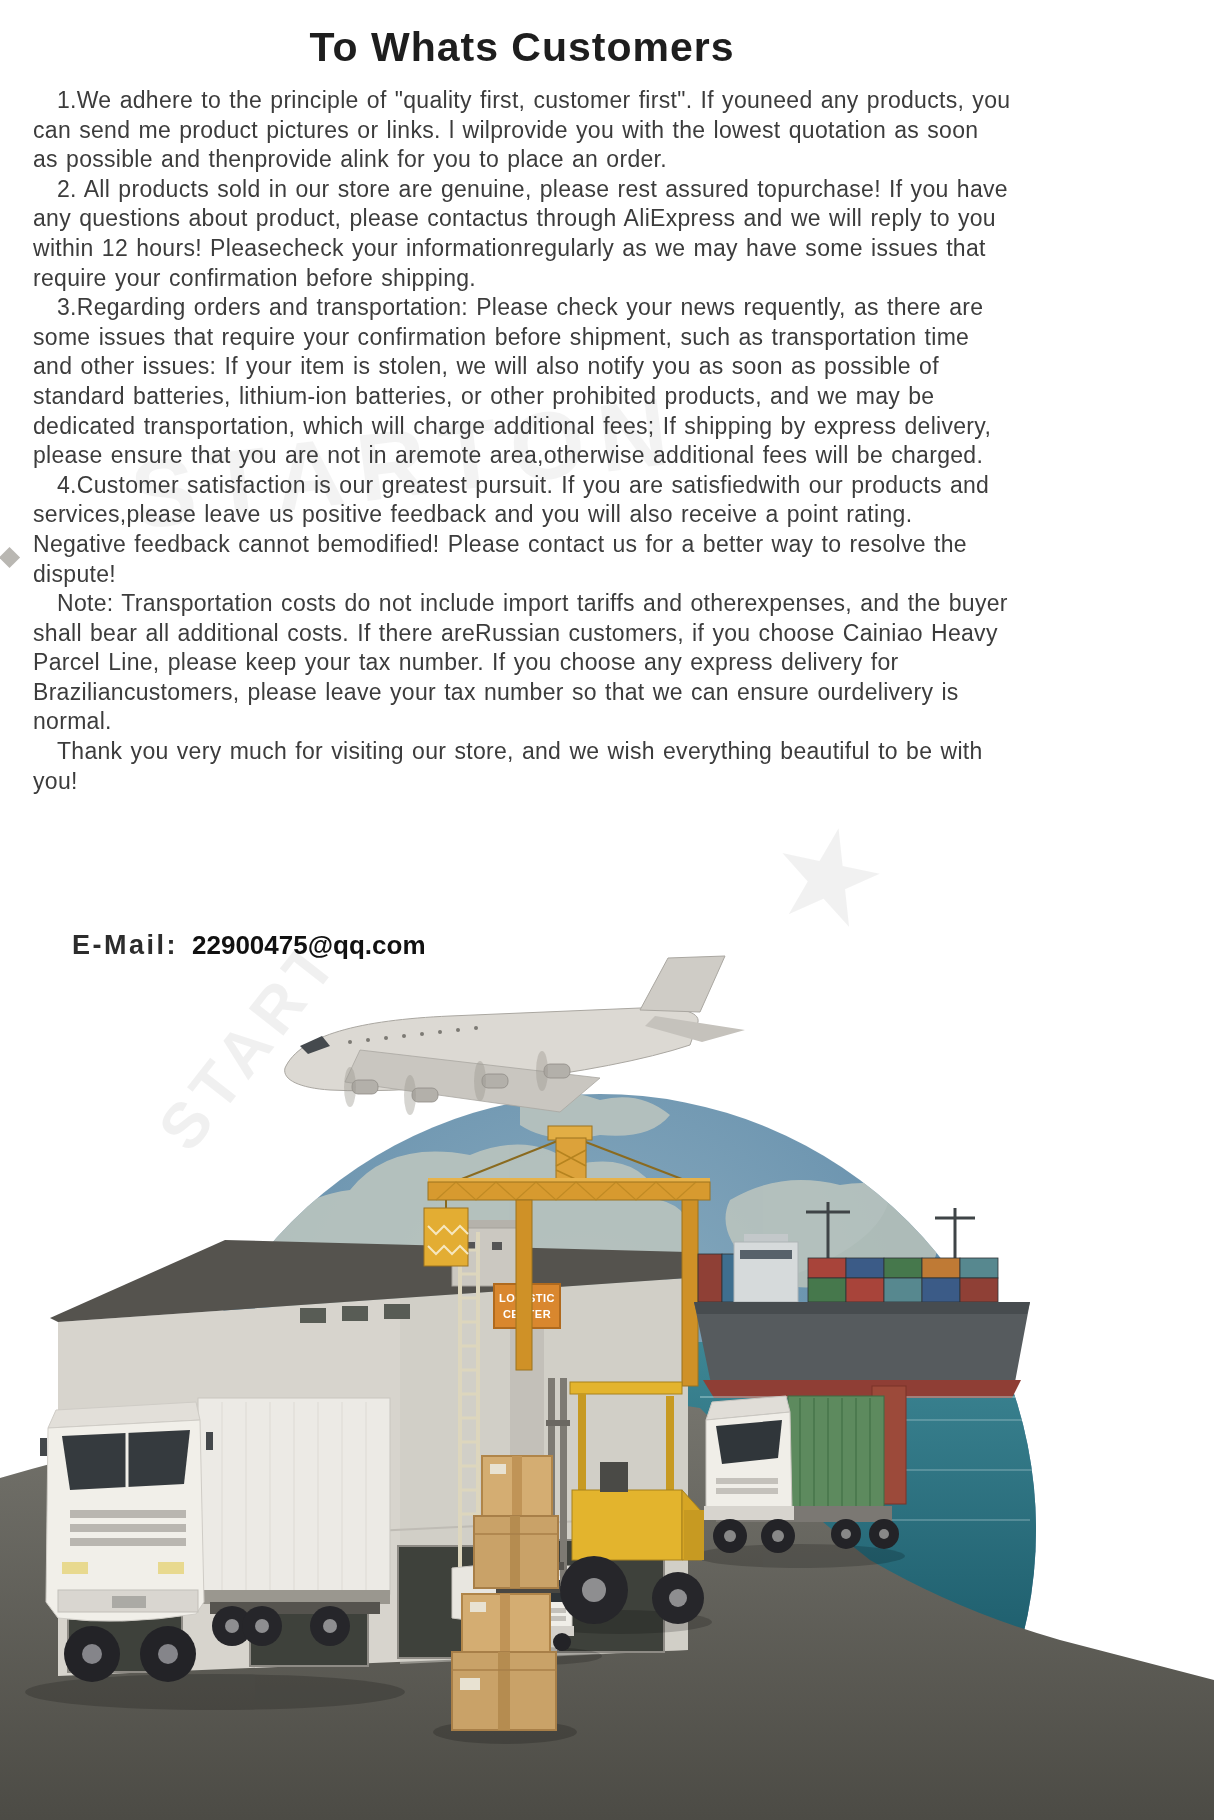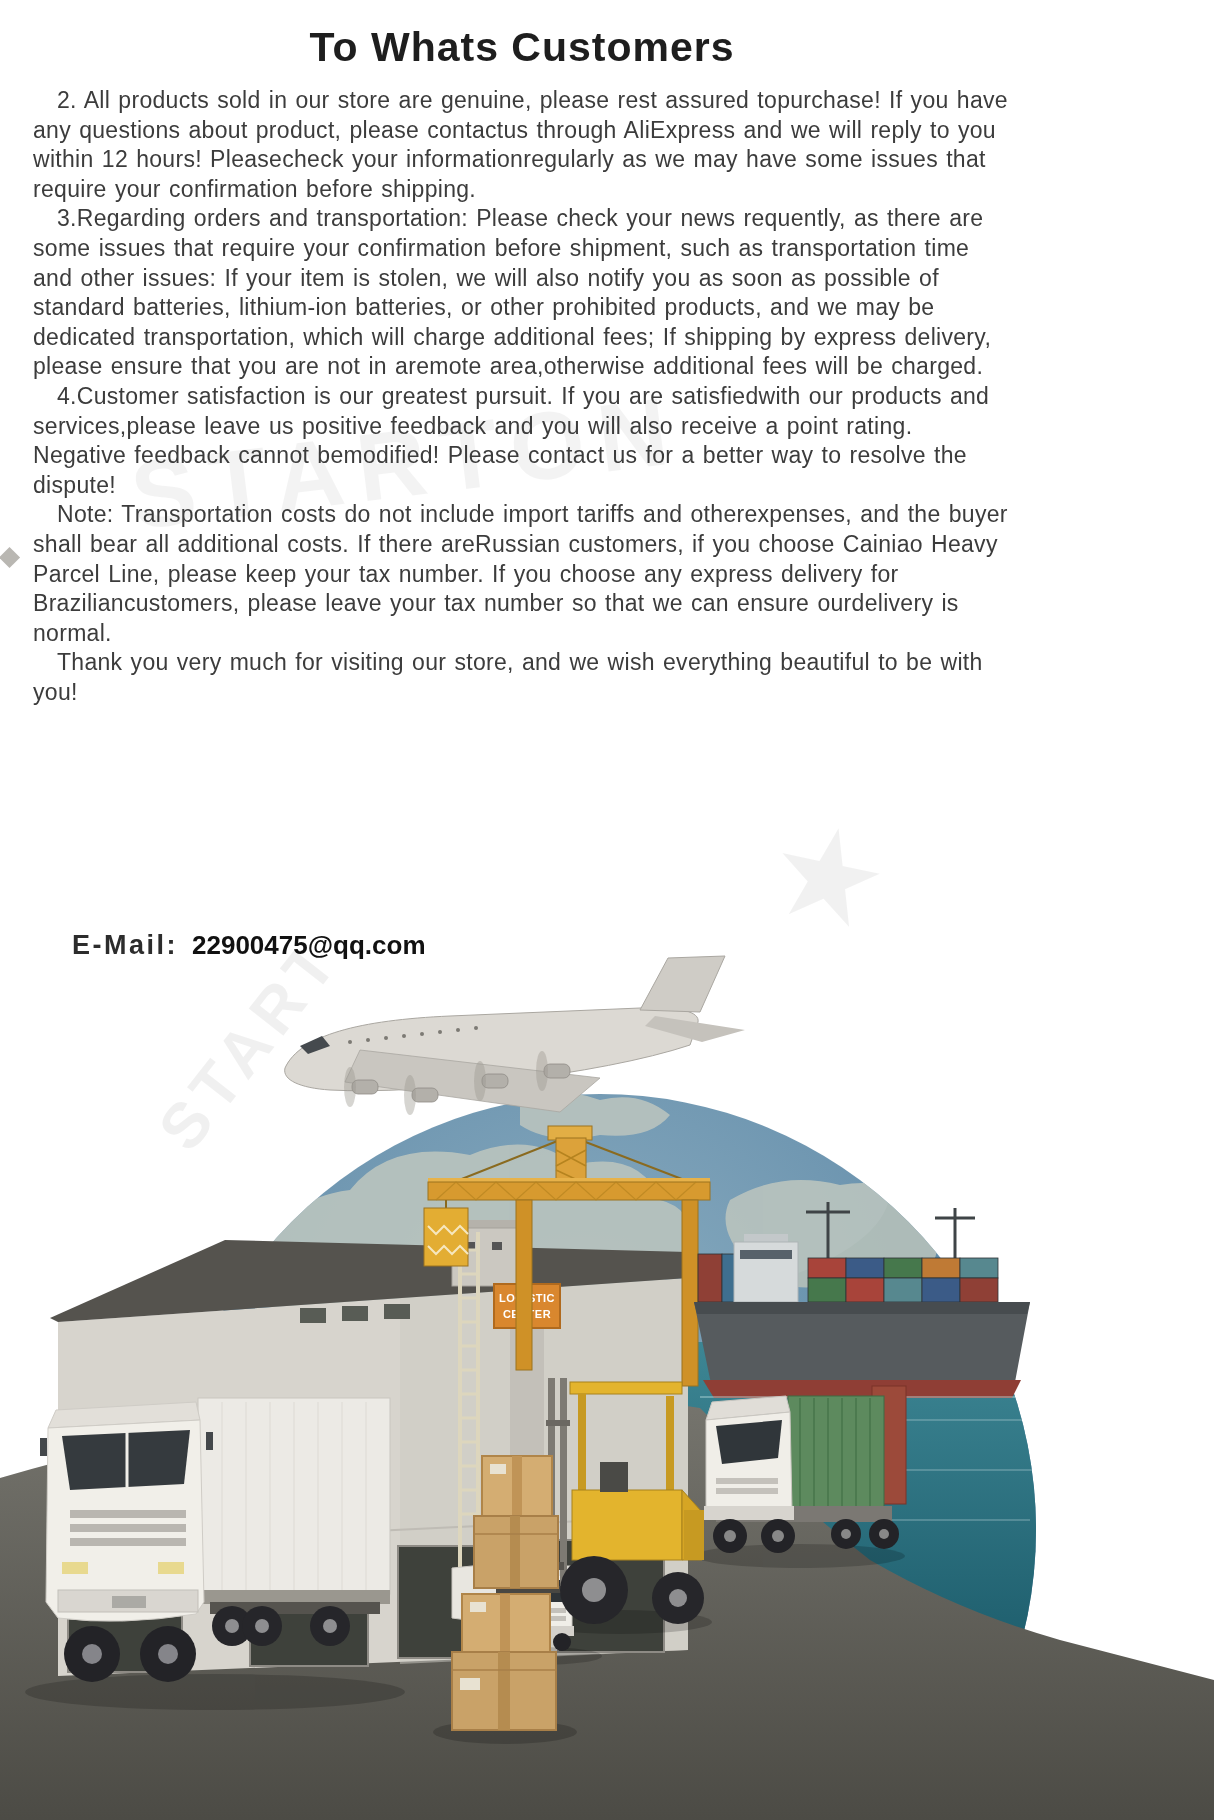--- a/index.html
+++ b/index.html
@@ -40,20 +40,21 @@
 
 <div class="page">
 
   <div class="wm-text">STARTON</div>
   <div class="wm-star">★</div>
   <div class="edge-diamond"></div>
 
   <h1 class="title">To Whats Customers</h1>
 
   <div class="bodytext">
+    <p>1.We adhere to the principle of "quality first, customer first". If youneed any products, you can send me product pictures or links. l wilprovide you with the lowest quotation as soon as possible and thenprovide alink for you to place an order.</p>
     <p>2. All products sold in our store are genuine, please rest assured topurchase! If you have any questions about product, please contactus through AliExpress and we will reply to you within 12 hours! Pleasecheck your informationregularly as we may have some issues that require your confirmation before shipping.</p>
     <p>3.Regarding orders and transportation: Please check your news requently, as there are some issues that require your confirmation before shipment, such as transportation time and other issues: If your item is stolen, we will also notify you as soon as possible of standard batteries, lithium-ion batteries, or other prohibited products, and we may be dedicated transportation, which will charge additional fees;  If shipping by express delivery, please ensure that you are not in aremote area,otherwise additional fees will be charged.</p>
     <p>4.Customer satisfaction is our greatest pursuit. If you are satisfiedwith our products and services,please leave us positive feedback and you will also receive a point rating. Negative feedback cannot bemodified! Please contact us for a better way to resolve the dispute!</p>
     <p>Note: Transportation costs do not include import tariffs and otherexpenses, and the buyer shall bear all additional costs. If there areRussian customers, if you choose Cainiao Heavy Parcel Line, please keep your tax number. If you choose any express delivery for Braziliancustomers, please leave your tax number so that we can ensure ourdelivery is normal.</p>
     <p>Thank you very much for visiting our store, and we wish everything beautiful to be with you!</p>
   </div>
 
   <div class="contact email-row">
     <span class="lbl">E-Mail:</span><span class="val">22900475@qq.com</span>
   </div>

